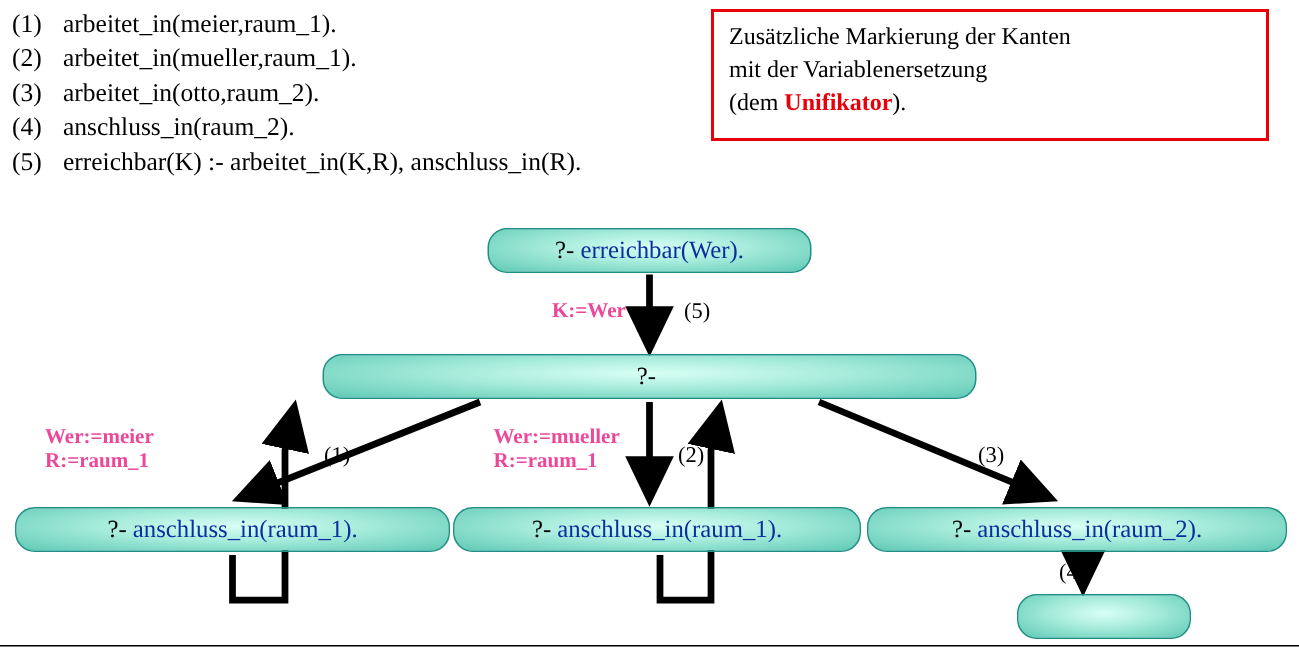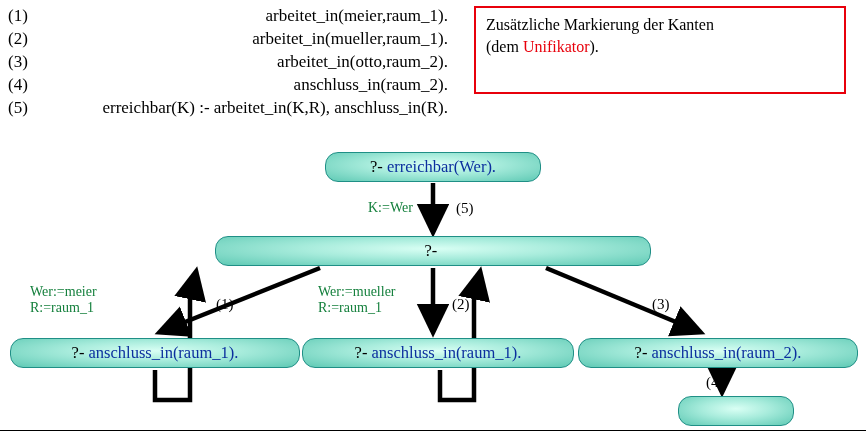--- a/index.html
+++ b/index.html
@@ -33,42 +33,41 @@
     font-size: 17px;
     line-height: 23px;
     white-space: nowrap;
   }
   .fact-num {
     width: 34px;
     flex: 0 0 34px;
   }
   .fact-text {
     flex: 1 1 auto;
-    text-align: right;
   }
 
   
   .note {
     position: absolute;
     left: 474px;
     top: 6px;
     width: 372px;
     height: 88px;
     border: 2px solid #e8000b;
     box-sizing: border-box;
     padding: 6px 8px 0 10px;
   }
   .note-line {
     font-size: 16px;
     line-height: 22px;
     white-space: nowrap;
   }
   .note-strong {
     color: #e8000b;
-    font-weight: normal;
+    font-weight: bold;
   }
 
   
   .node {
     position: absolute;
     box-sizing: border-box;
     border: 1px solid #1f8f86;
     border-radius: 13px;
     background:
       radial-gradient(ellipse at 50% 42%, #d9fff4 0%, #a8ecdc 42%, #5ec9b4 100%);
@@ -90,39 +89,39 @@
   #node-body    { left: 215px; top: 236px;  width: 436px; height: 30px; }
   #node-left    { left: 10px;  top: 338px;  width: 290px; height: 30px; }
   #node-mid     { left: 302px; top: 338px;  width: 272px; height: 30px; }
   #node-right   { left: 578px; top: 338px;  width: 280px; height: 30px; }
   #node-empty   { left: 678px; top: 396px;  width: 116px; height: 30px; }
 
   
   .lbl {
     position: absolute;
     font-size: 14px;
-    font-weight: normal;
-    color: #15803d;
+    font-weight: bold;
+    color: #ec4899;
     white-space: nowrap;
     line-height: 16px;
   }
   .rule {
     position: absolute;
     font-size: 15px;
     color: #000000;
     white-space: nowrap;
   }
 
   #lbl-root   { left: 368px; top: 200px; }
   #rule-5     { left: 456px; top: 200px; }
 
   #lbl-left   { left: 30px;  top: 284px; }
   #rule-1     { left: 216px; top: 296px; }
 
-  #lbl-mid    { left: 318px; top: 284px; }
+  #lbl-mid    { left: 329px; top: 284px; }
   #rule-2     { left: 452px; top: 296px; }
 
   #lbl-right  { left: 714px; top: 284px; }
   #rule-3     { left: 652px; top: 296px; }
 
   #rule-4     { left: 706px; top: 374px; }
 
   
   #arrows {
     position: absolute;
@@ -166,20 +165,21 @@
       <span class="fact-text">anschluss_in(raum_2).</span>
     </div>
     <div class="fact-row">
       <span class="fact-num">(5)</span>
       <span class="fact-text">erreichbar(K) :- arbeitet_in(K,R), anschluss_in(R).</span>
     </div>
   </div>
 
   <div class="note">
     <div class="note-line">Zusätzliche Markierung der Kanten</div>
+    <div class="note-line">mit der Variablenersetzung</div>
     <div class="note-line">
       <span>(dem </span><span class="note-strong">Unifikator</span><span>).</span>
     </div>
   </div>
 
   <svg id="arrows" viewBox="0 0 866 436">
     <defs>
       <marker id="ah" markerWidth="9" markerHeight="9" refX="6.2" refY="3.6" orient="auto" markerUnits="strokeWidth">
         <path d="M0,0 L7.5,3.6 L0,7.2 z" fill="#000000"></path>
       </marker>

